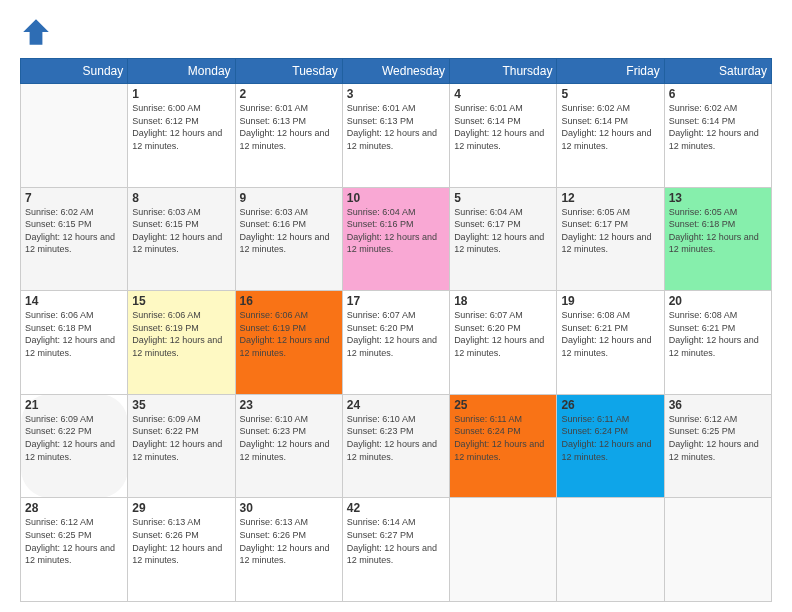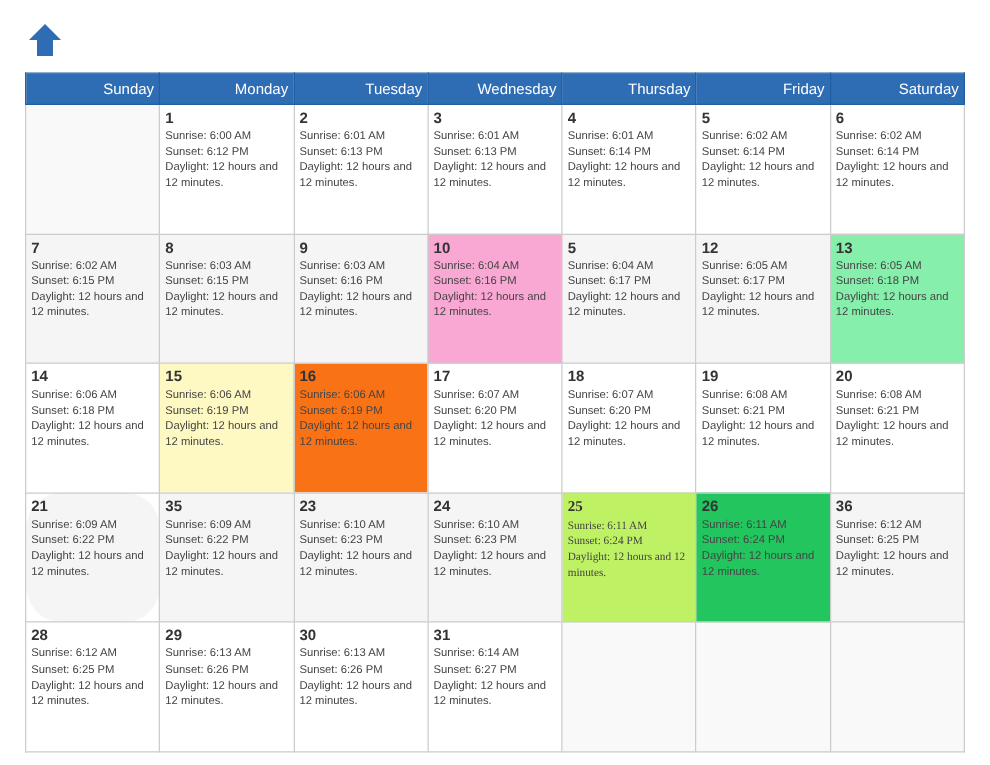--- a/index.html
+++ b/index.html
@@ -240,25 +240,25 @@
             <div class="day-info">Sunrise: 6:09 AM<br>Sunset: 6:22 PM<br>Daylight: 12 hours and 12 minutes.</div>
           </td>
           <td style="background: rgb(245, 245, 245);">
             <span class="day-number">23</span>
             <div class="day-info">Sunrise: 6:10 AM<br>Sunset: 6:23 PM<br>Daylight: 12 hours and 12 minutes.</div>
           </td>
           <td style="background: rgb(245, 245, 245);">
             <span class="day-number">24</span>
             <div class="day-info">Sunrise: 6:10 AM<br>Sunset: 6:23 PM<br>Daylight: 12 hours and 12 minutes.</div>
           </td>
-          <td style="background: #bef264; font-family: Liberation Serif, serif;">
+          <td style="background: #f97316;">
             <span class="day-number">25</span>
             <div class="day-info">Sunrise: 6:11 AM<br>Sunset: 6:24 PM<br>Daylight: 12 hours and 12 minutes.</div>
           </td>
-          <td style="background: #22c55e;">
+          <td style="background: #0ea5e9;">
             <span class="day-number">26</span>
             <div class="day-info">Sunrise: 6:11 AM<br>Sunset: 6:24 PM<br>Daylight: 12 hours and 12 minutes.</div>
           </td>
           <td style="background: rgb(245, 245, 245);">
             <span class="day-number">36</span>
             <div class="day-info">Sunrise: 6:12 AM<br>Sunset: 6:25 PM<br>Daylight: 12 hours and 12 minutes.</div>
           </td>
         </tr>
         <tr>
           <td style="background: rgb(255, 255, 255);">
@@ -267,21 +267,21 @@
           </td>
           <td style="background: rgb(255, 255, 255);">
             <span class="day-number">29</span>
             <div class="day-info">Sunrise: 6:13 AM<br>Sunset: 6:26 PM<br>Daylight: 12 hours and 12 minutes.</div>
           </td>
           <td style="background: rgb(255, 255, 255);">
             <span class="day-number">30</span>
             <div class="day-info">Sunrise: 6:13 AM<br>Sunset: 6:26 PM<br>Daylight: 12 hours and 12 minutes.</div>
           </td>
           <td style="background: rgb(255, 255, 255);">
-            <span class="day-number">31</span>
+            <span class="day-number">42</span>
             <div class="day-info">Sunrise: 6:14 AM<br>Sunset: 6:27 PM<br>Daylight: 12 hours and 12 minutes.</div>
           </td>
           <td class="empty" style="background: rgb(249, 249, 249);"></td>
           <td class="empty" style="background: rgb(249, 249, 249);"></td>
           <td class="empty" style="background: rgb(249, 249, 249);"></td>
         </tr>
       </tbody>
   </table>
 </div>
 

